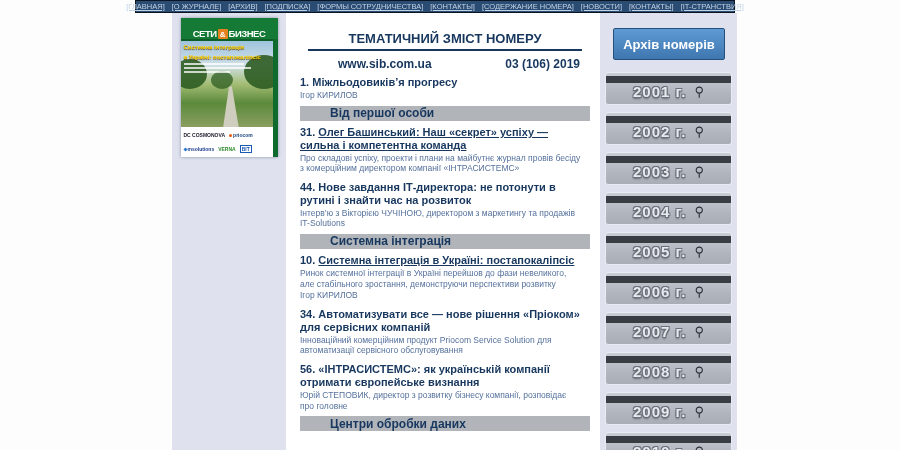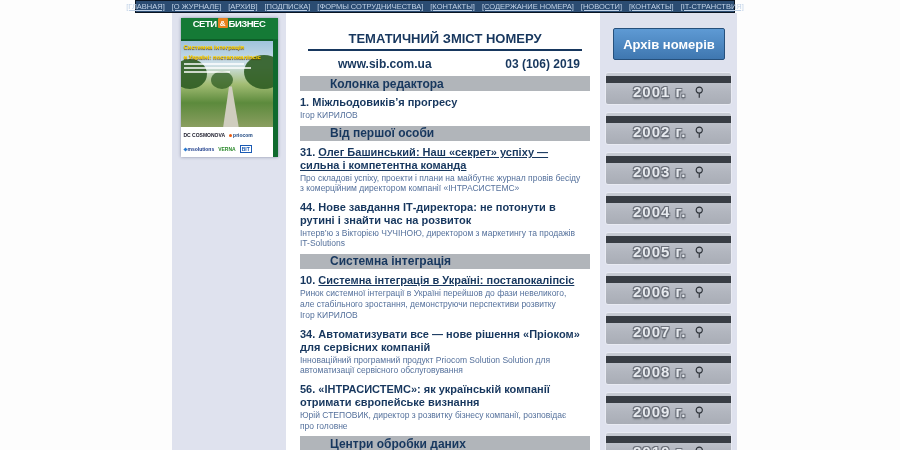--- a/index.html
+++ b/index.html
@@ -19,21 +19,21 @@
   .cols{position:absolute;left:172px;top:13px;width:565px;height:437px;display:flex;}
   .left-col{width:114px;background:#dfe2ee;flex:none;}
   .center-col{width:314px;background:#ffffff;flex:none;}
   .right-col{width:137px;background:#dfe2ee;flex:none;}
   
   .cover{
     width:97px;height:139px;margin:5px auto 0;background:#fff;position:relative;
     box-shadow:0 0 3px rgba(30,40,80,.45);cursor:pointer;
   }
   .cover-head{
-    height:21px;background:#157a36;display:flex;align-items:flex-start;justify-content:center;
+    height:21px;background:#157a36;display:flex;align-items:flex-end;justify-content:center;
     gap:1px;border-bottom:2px solid #0e5e28;
   }
   .cover-head .wrd{color:#fff;font-weight:bold;font-size:9.5px;letter-spacing:-.5px;}
   .amp{
     background:#e8821e;color:#fff;font-size:8px;font-weight:bold;width:10px;height:10px;
     display:inline-flex;align-items:center;justify-content:center;border-radius:1px;
   }
   .cover-photo{
     position:relative;height:86px;overflow:hidden;
     background:linear-gradient(180deg,#9fc3dd 0%,#cfe0e8 28%,#a3bd74 50%,#5c8a3c 72%,#8a9e60 100%);
@@ -152,21 +152,20 @@
   </div>
 
   <div class="center-col">
     <div class="toc-title">ТЕМАТИЧНИЙ ЗМІСТ НОМЕРУ</div>
     <div class="toc-rule"></div>
     <div class="toc-meta">
       <span>www.sib.com.ua</span>
       <span>03 (106) 2019</span>
     </div>
 
-    <div class="sec-bar">Колонка редактора</div>
     <div class="item">
       <div class="item-title">
         <span>1.</span>
         <span>Міжльодовиків’я прогресу</span>
       </div>
 
       <div class="item-author">Ігор КИРИЛОВ</div>
     </div>
 
     <div class="sec-bar">Від першої особи</div>
@@ -194,21 +193,21 @@
         <span class="u">Системна інтеграція в Україні: постапокаліпсіс</span>
       </div>
       <div class="item-desc">Ринок системної інтеграції в Україні перейшов до фази невеликого, але стабільного зростання, демонструючи перспективи розвитку</div>
       <div class="item-author">Ігор КИРИЛОВ</div>
     </div>
     <div class="item">
       <div class="item-title">
         <span>34.</span>
         <span>Автоматизувати все — нове рішення «Пріоком» для сервісних компаній</span>
       </div>
-      <div class="item-desc">Інноваційний програмний продукт Priocom Solution Solution для автоматизації сервісного обслуговування</div>
+      <div class="item-desc">Інноваційний комерційним продукт Priocom Service Solution для автоматизації сервісного обслуговування</div>
 
     </div>
     <div class="item">
       <div class="item-title">
         <span>56.</span>
         <span>«ІНТРАСИСТЕМС»: як українській компанії отримати європейське визнання</span>
       </div>
       <div class="item-desc">Юрій СТЕПОВИК, директор з розвитку бізнесу компанії, розповідає про головне</div>
 
     </div>

